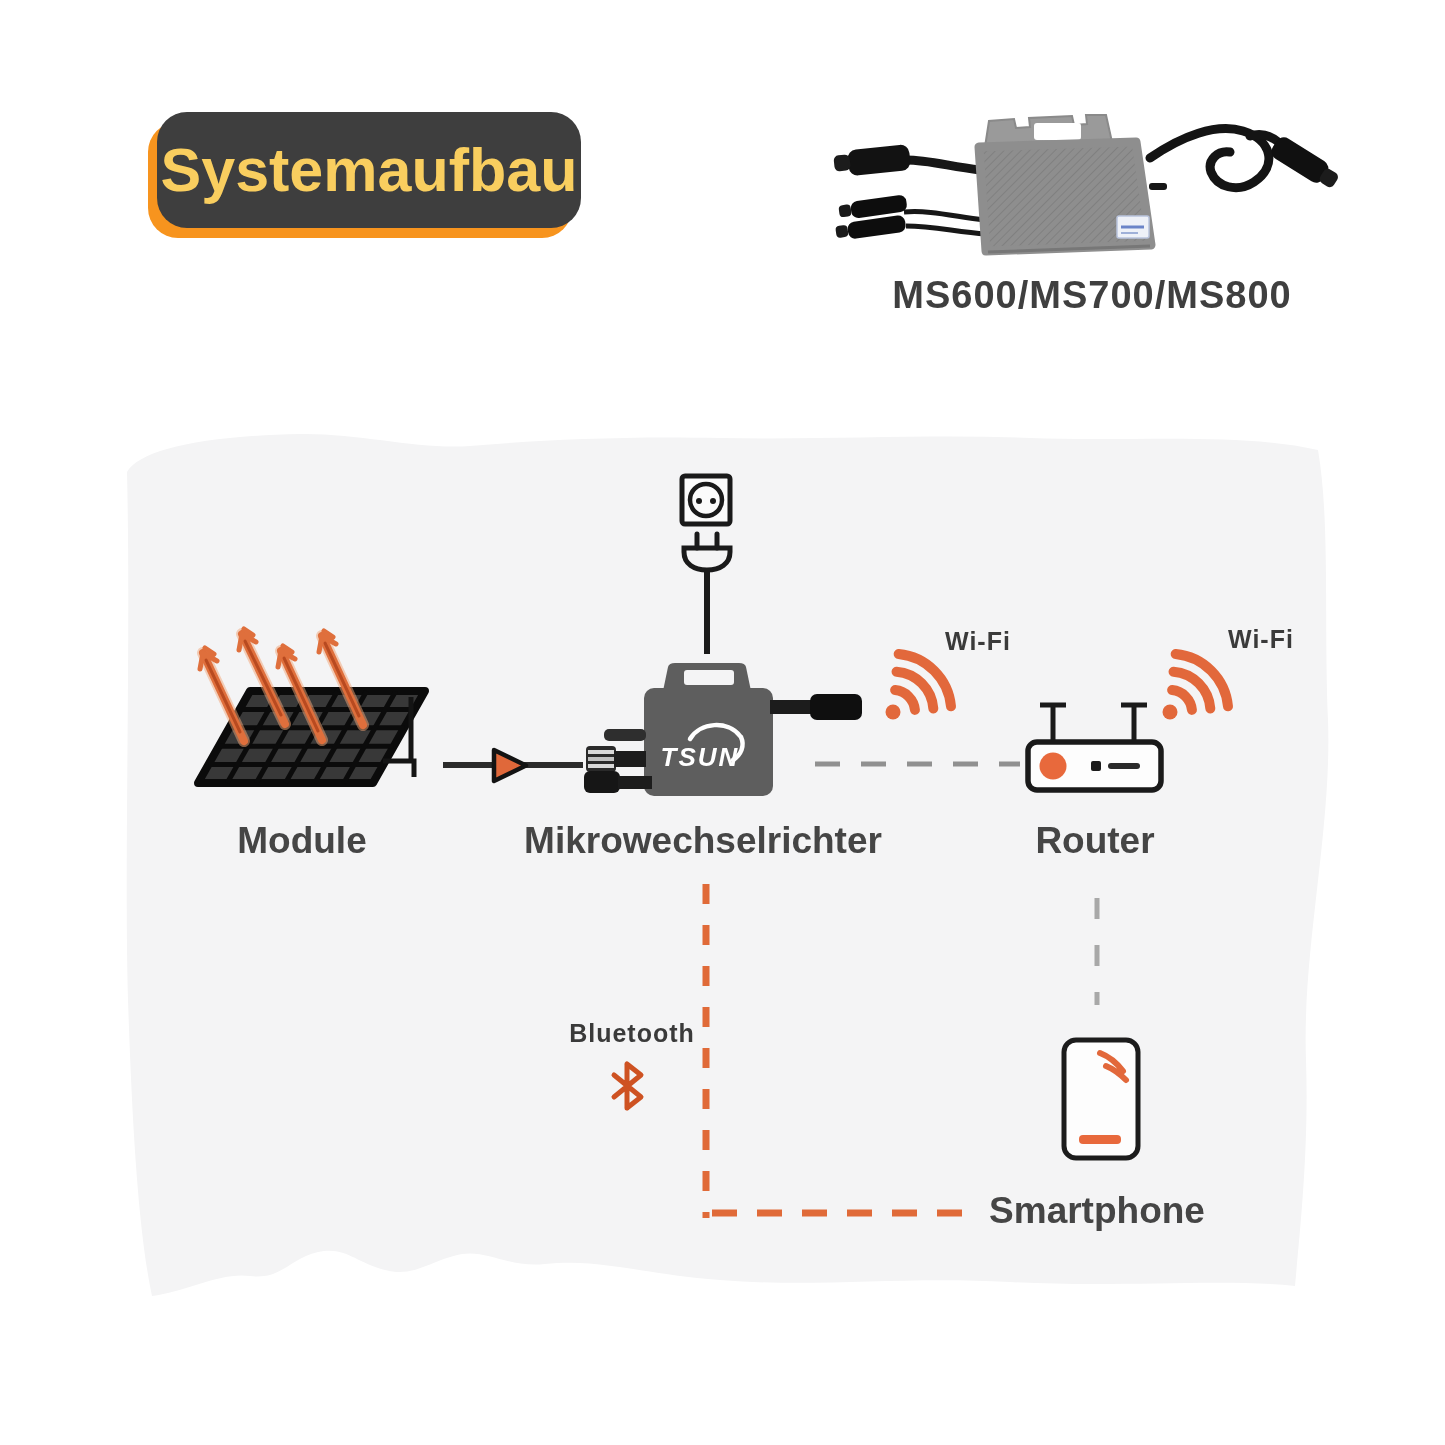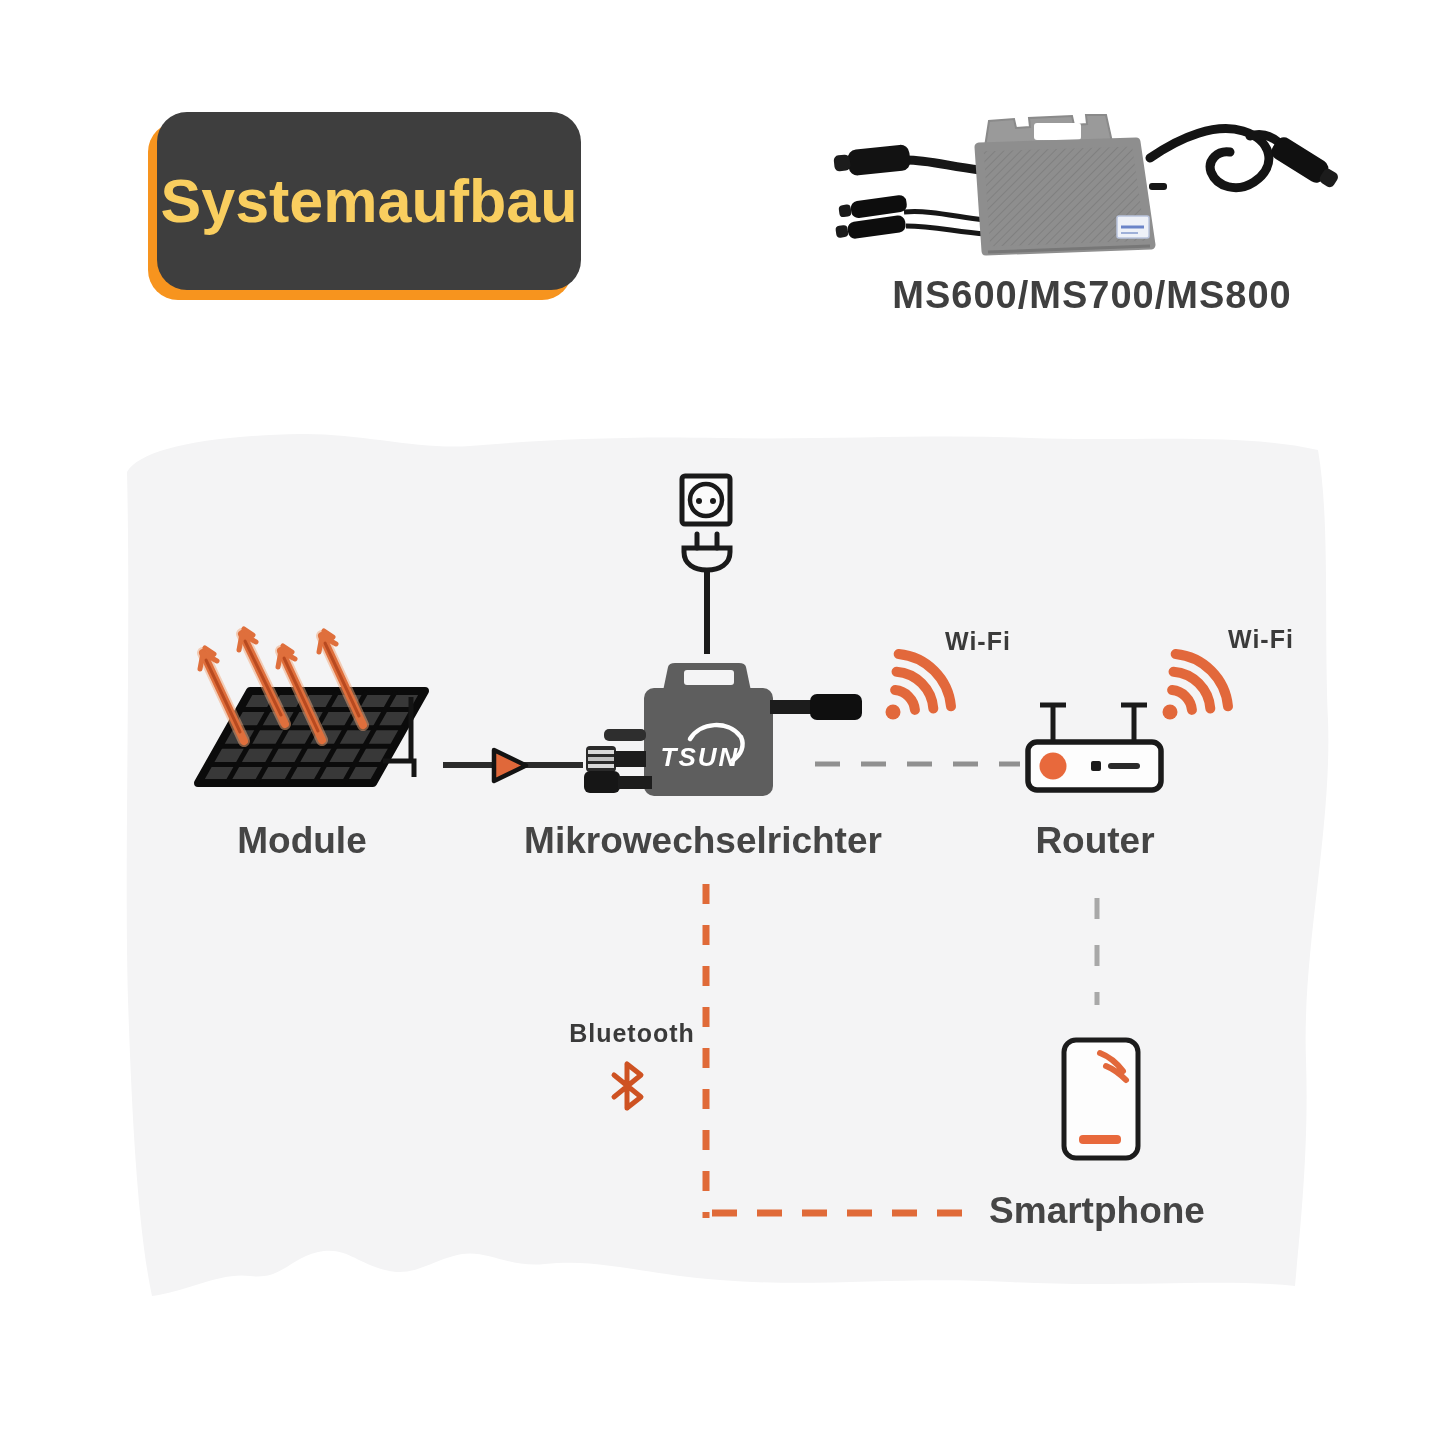--- a/index.html
+++ b/index.html
@@ -1,19 +1,19 @@
 <!DOCTYPE html>
 <html><head>
 <meta charset="utf-8">
 <style>
   html,body{margin:0;padding:0;background:#ffffff;}
   body{width:1445px;height:1445px;font-family:"Liberation Sans",sans-serif;}
   .canvas{position:relative;width:1445px;height:1445px;background:#ffffff;overflow:hidden;}
   svg.scene{position:absolute;left:0;top:0;}
-  .badge{position:absolute;left:157px;top:112px;width:424px;height:178px;background:#3E3E3E;
+  .badge{position:absolute;left:157px;top:112px;width:424px;height:116px;background:#3E3E3E;
          border-radius:30px;box-shadow:-9px 10px 0 0 #F7941E;
          display:flex;align-items:center;justify-content:center;}
   .badge-text{font-size:61px;font-weight:bold;color:#F9CE5F;}
   .node-label{font-size:37px;font-weight:bold;fill:#454545;}
   .model-label{font-size:38px;font-weight:bold;fill:#3F3F3F;letter-spacing:1px;}
   .signal-label{font-size:25px;font-weight:bold;fill:#3A3A3A;letter-spacing:1px;}
   .logo-text{font-size:26px;font-weight:bold;font-style:italic;fill:#ffffff;letter-spacing:2px;}
 </style>
 </head>
 <body>

